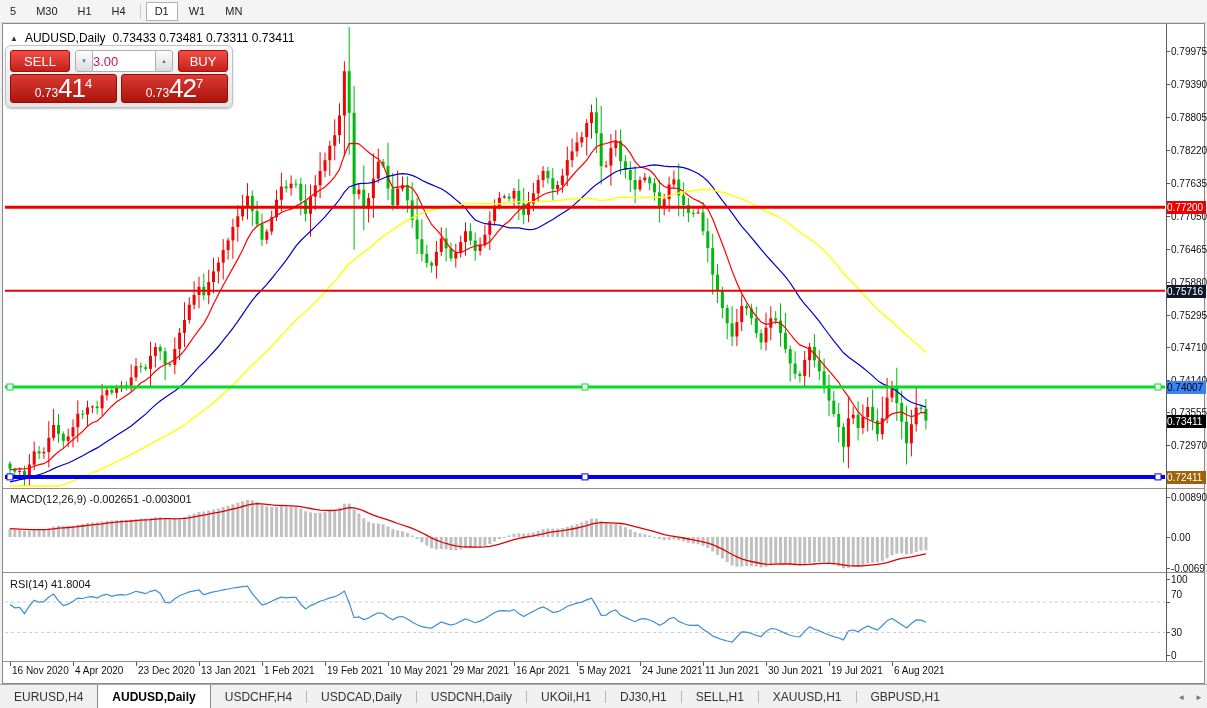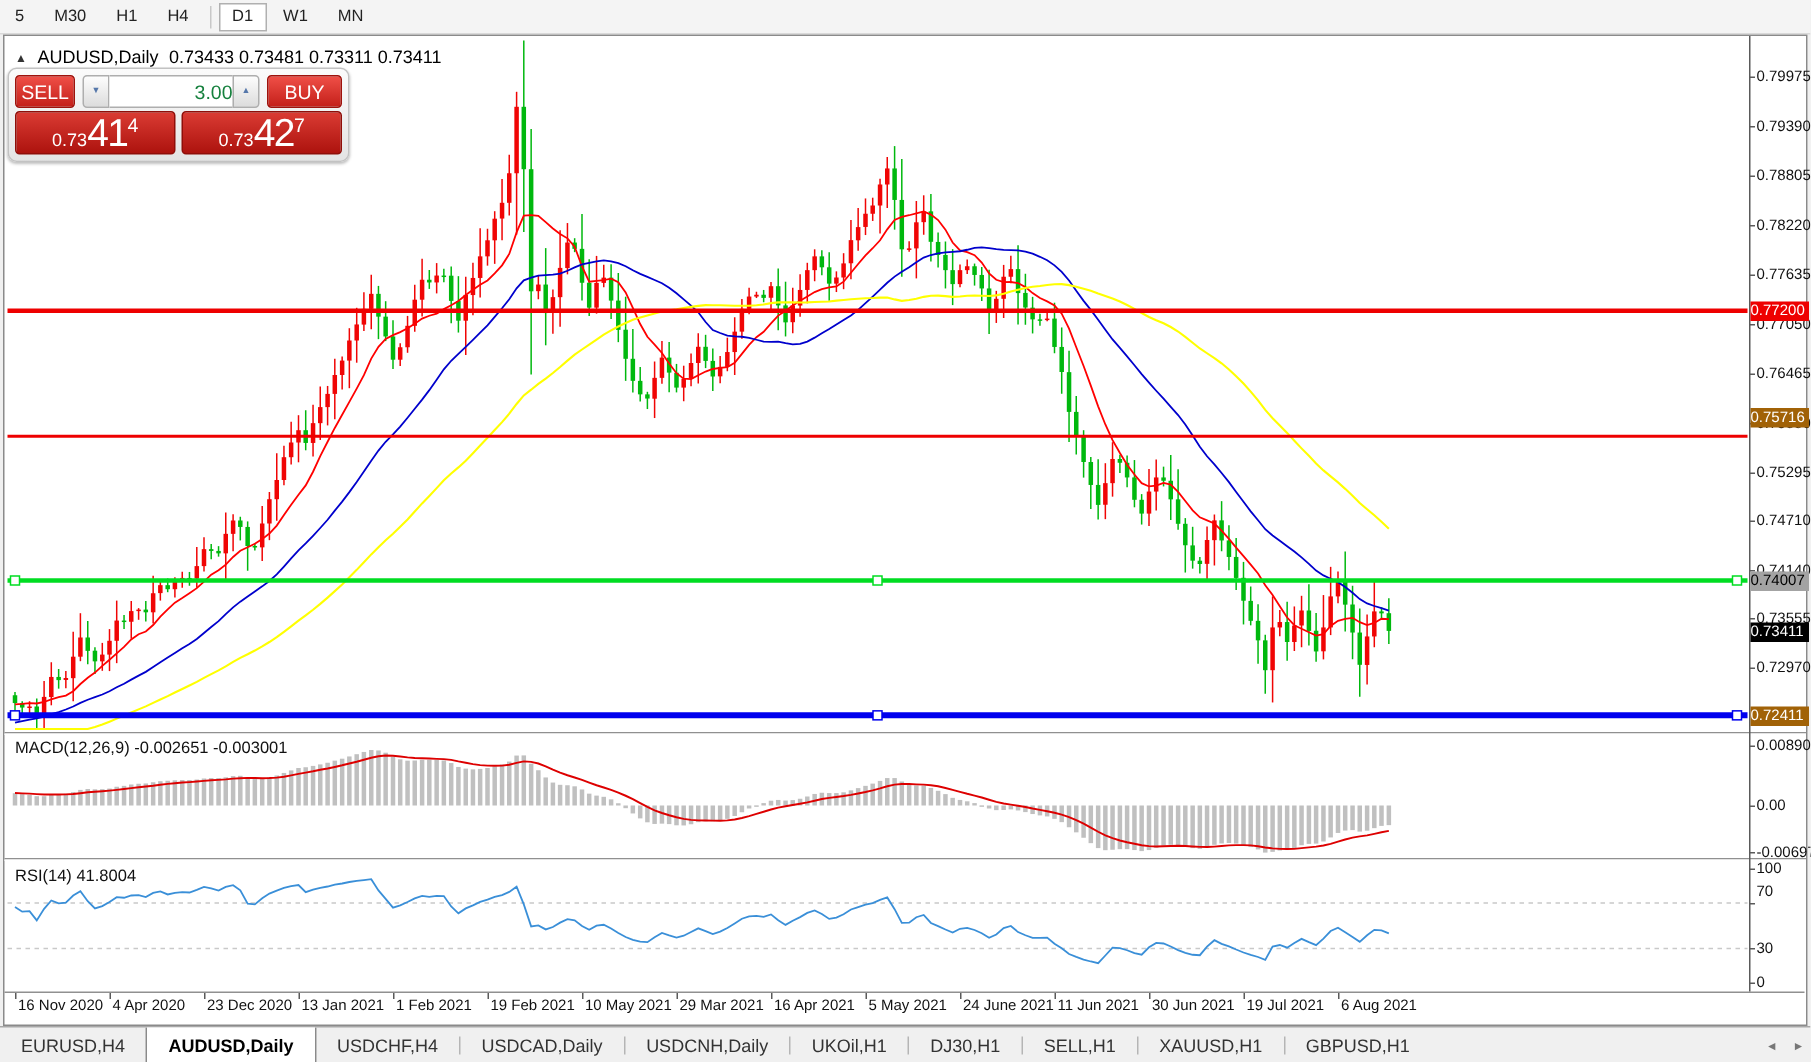--- a/index.html
+++ b/index.html
@@ -32,27 +32,27 @@
   #collapse-arrow{font-size:8px;color:#333;cursor:pointer;}
   
   .ind-label{position:absolute;left:10px;font-size:11px;color:#111;white-space:nowrap;}
   
   #ocp{position:absolute;left:5px;top:45px;width:226px;height:61px;border-radius:6px;
     background:linear-gradient(#fbfbfb,#e4e4e4);border:1px solid #c2c2c2;box-shadow:0 1px 2px rgba(0,0,0,.25);}
   #ocp .row1{position:absolute;left:4px;top:4px;right:4px;height:22px;display:flex;}
   .ocp-btn{color:#fff;font-size:13px;border:1px solid #9e120c;border-radius:3px;
     background:linear-gradient(#ef4f47,#c4201a);height:22px;cursor:pointer;
     font-family:"Liberation Sans",sans-serif;padding:0;}
-  #sell-btn{width:40px;}
+  #sell-btn{width:60px;}
   #buy-btn{width:50px;}
   .spin{display:flex;flex:1;margin:0 5px;height:22px;}
   .spin button{width:18px;height:22px;border:1px solid #aeaeae;background:linear-gradient(#fdfdfd,#dcdcdc);
     font-size:6px;color:#5577aa;padding:0;cursor:pointer;}
   .spin .fld{flex:1;height:20px;border:1px solid #aeaeae;border-left:none;border-right:none;
-    text-align:right;font-size:13px;color:#15803d;background:#fff;padding:0;width:60px;
+    text-align:left;font-size:13px;color:#be185d;background:#fff;padding:0;width:60px;
     font-family:"Liberation Sans",sans-serif;}
   #ocp .row2{position:absolute;left:4px;top:28px;right:4px;height:29px;display:flex;gap:4px;}
   .px-box{flex:1;border-radius:3px;border:1px solid #8f0e09;background:linear-gradient(#da3b33,#ad130e);
     color:#fff;display:flex;align-items:flex-end;justify-content:center;padding-bottom:1px;}
   .px-small{font-size:12px;line-height:15px;}
   .px-big{font-size:26px;line-height:26px;letter-spacing:-1px;}
   .px-sup{font-size:13px;line-height:13px;align-self:flex-start;margin-top:2px;}
   
   #tabbar{position:absolute;left:0;top:684px;width:1207px;height:24px;background:#f0f0f0;
     border-top:1px solid #a8a8a8;display:flex;align-items:stretch;font-size:12px;color:#333;}
@@ -754,22 +754,22 @@
       <div class="x-lab" style="left:642px">24 June 2021</div>
       <div class="x-tick" style="left:703px"></div>
       <div class="x-lab" style="left:705px">11 Jun 2021</div>
       <div class="x-tick" style="left:766px"></div>
       <div class="x-lab" style="left:768px">30 Jun 2021</div>
       <div class="x-tick" style="left:829px"></div>
       <div class="x-lab" style="left:831px">19 Jul 2021</div>
       <div class="x-tick" style="left:892px"></div>
       <div class="x-lab" style="left:894px">6 Aug 2021</div>
       <div class="badge" style="top:201px;background:#ee0000;color:#ffffff">0.77200</div>
-      <div class="badge" style="top:272px;background:#a16207;color:#ffffff">0.75716</div>
-      <div class="badge" style="top:381px;background:#a3a3a3;color:#000000">0.74007</div>
+      <div class="badge" style="top:285px;background:#0f172a;color:#ffffff">0.75716</div>
+      <div class="badge" style="top:381px;background:#3b82f6;color:#000000">0.74007</div>
       <div class="badge" style="top:471px;background:#a16207;color:#ffffff">0.72411</div>
       <div class="badge" style="top:415px;background:#000000;color:#ffffff">0.73411</div>
     </div>
 
   <div id="chart-header">
     <span id="collapse-arrow">▲</span>
     <span>AUDUSD,Daily</span>
     <span>0.73433 0.73481 0.73311 0.73411</span>
   </div>
 

